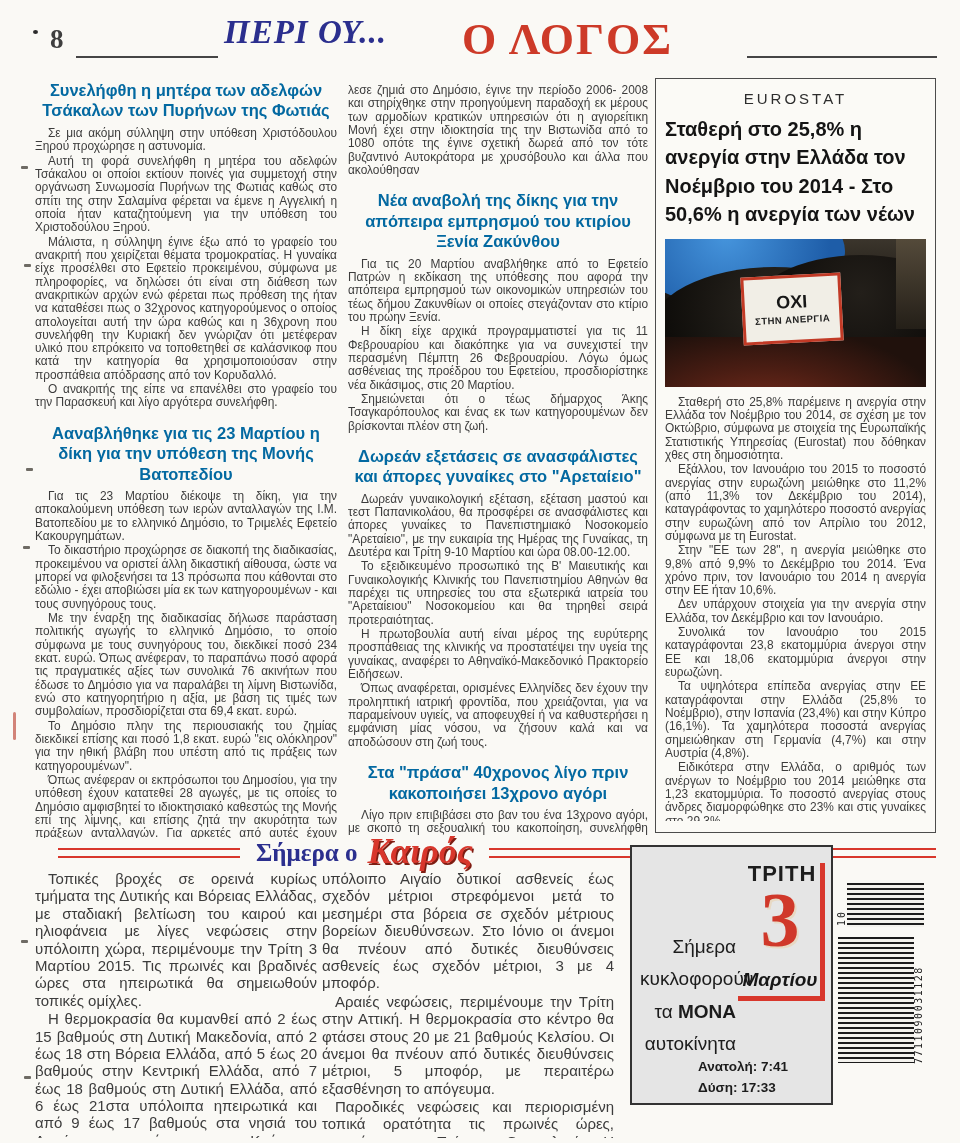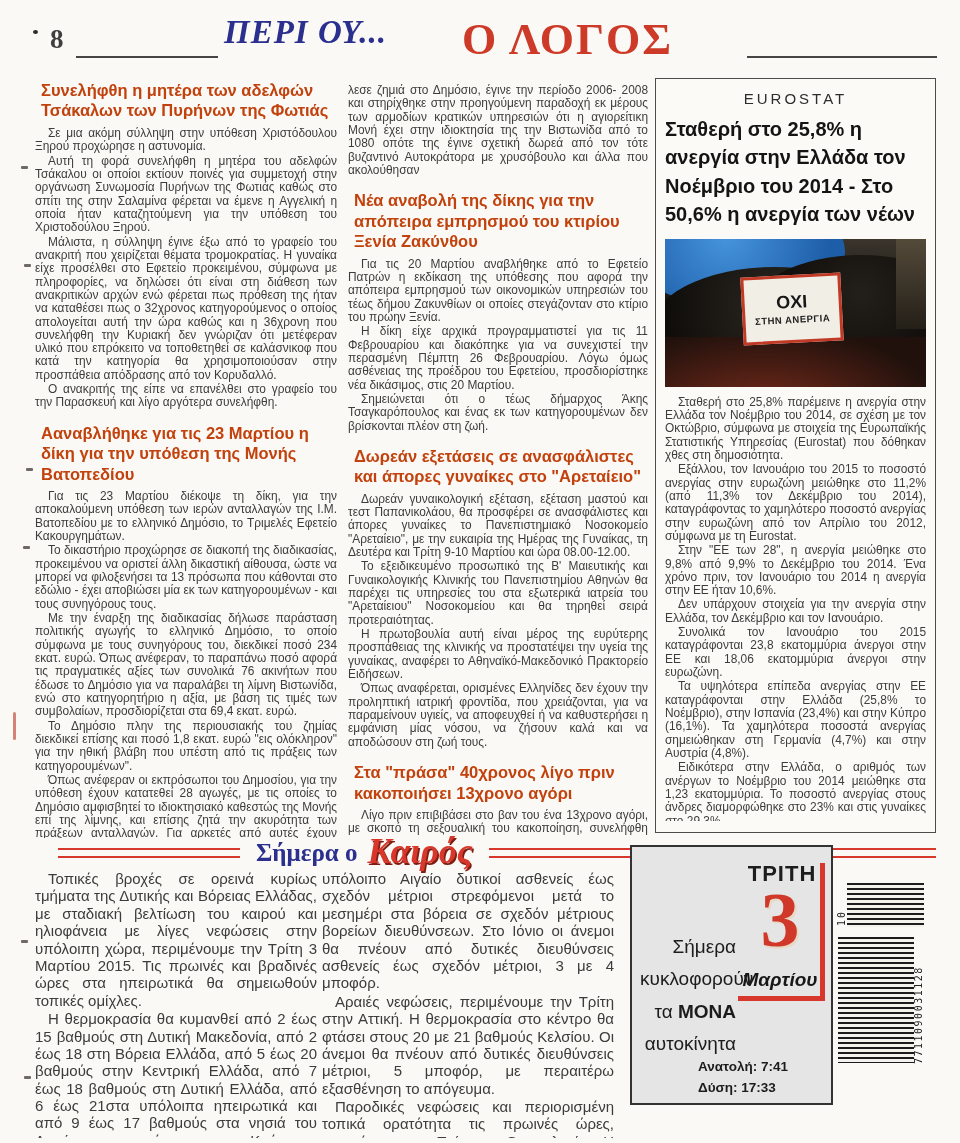--- a/index.html
+++ b/index.html
@@ -14,21 +14,21 @@
   .rule { position:absolute; top:56px; border-top:2.5px solid #454545; }
   .rule.left  { left:76px; width:142px; }
   .rule.right { left:747px; width:190px; }
   .peri  { position:absolute; left:224px; top:14px; margin:0; font-family:"Liberation Serif",serif; font-style:italic; font-weight:bold; font-size:33px; color:#2b2f8e; letter-spacing:1px; }
   .logos { position:absolute; left:462px; top:14px;  margin:0; font-family:"Liberation Serif",serif; font-weight:bold; font-size:44px; color:#cd3a28; letter-spacing:2px; }
   
   .col { position:absolute; overflow:hidden; }
   .col-left { left:35px;  top:80px; width:302px; height:758px; }
   .col-mid  { left:348px; top:84px; width:300px; height:752px; }
   .article-headline {
-    font-size:16.5px; font-weight:bold; color:#c2410c;
+    font-size:16.5px; font-weight:bold; text-align:center; color:#0369a1;
     line-height:1.24; margin:13px 6px 6px;
   }
   .article-headline.first { margin-top:0; }
   .body-p { font-size:11.9px; line-height:1.12; text-align:justify; margin:0 0 1px 0; text-indent:13px; color:#3c3c3c; }
   .body-p.flush { text-indent:0; }
   
   .euro-box {
     position:absolute; left:655px; top:78px; width:281px; height:755px;
     border:1.5px solid #4c4c4c; background:#fbfaf6; padding:9px 9px; box-sizing:border-box;
   }

